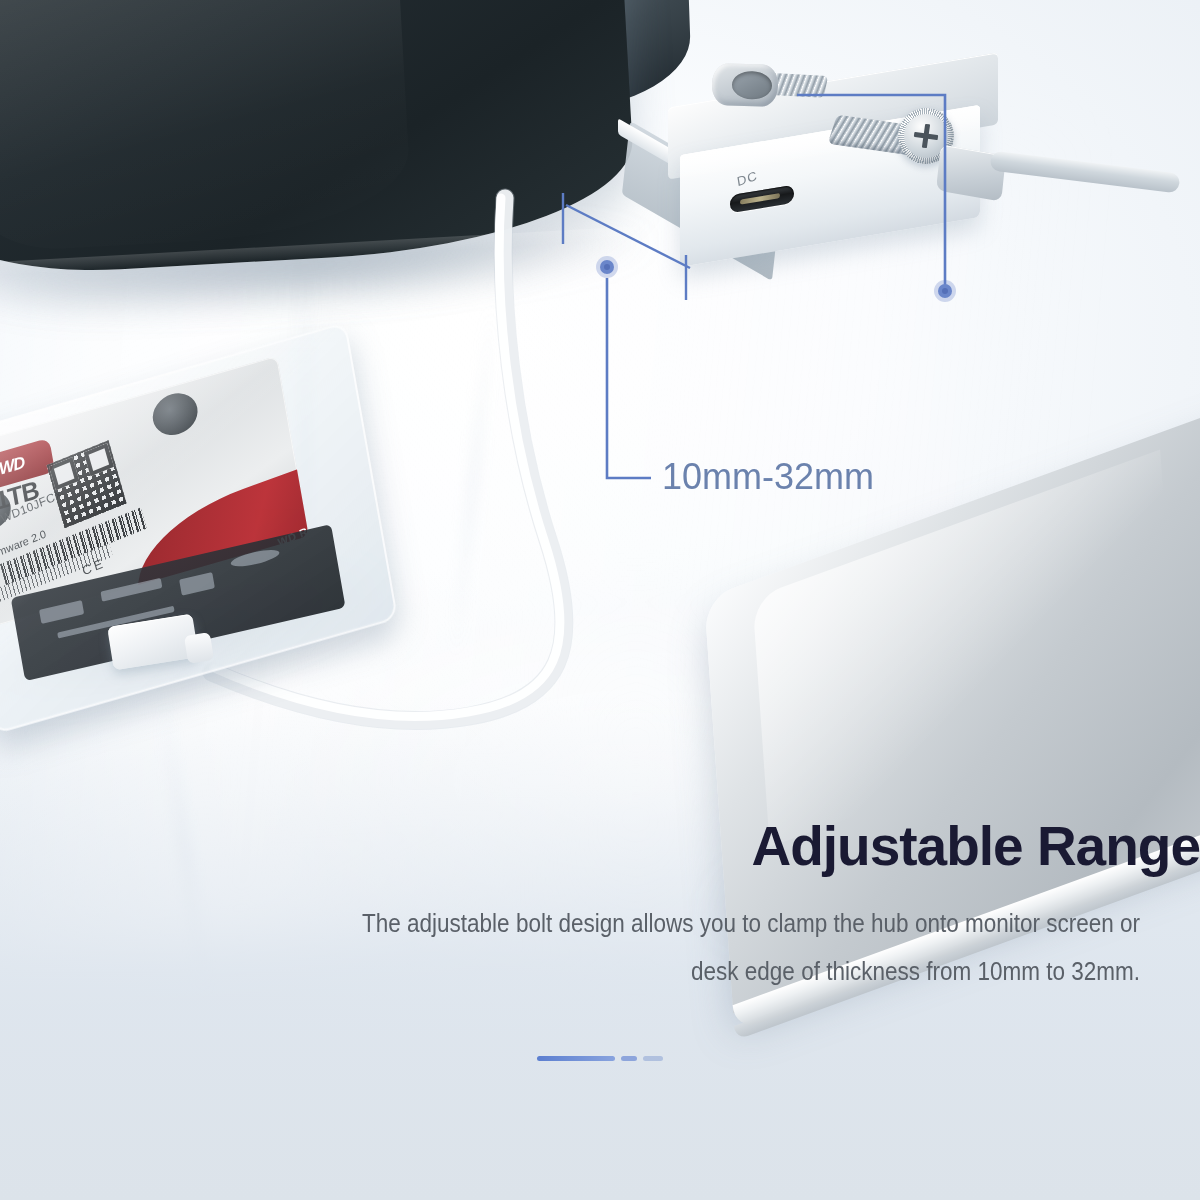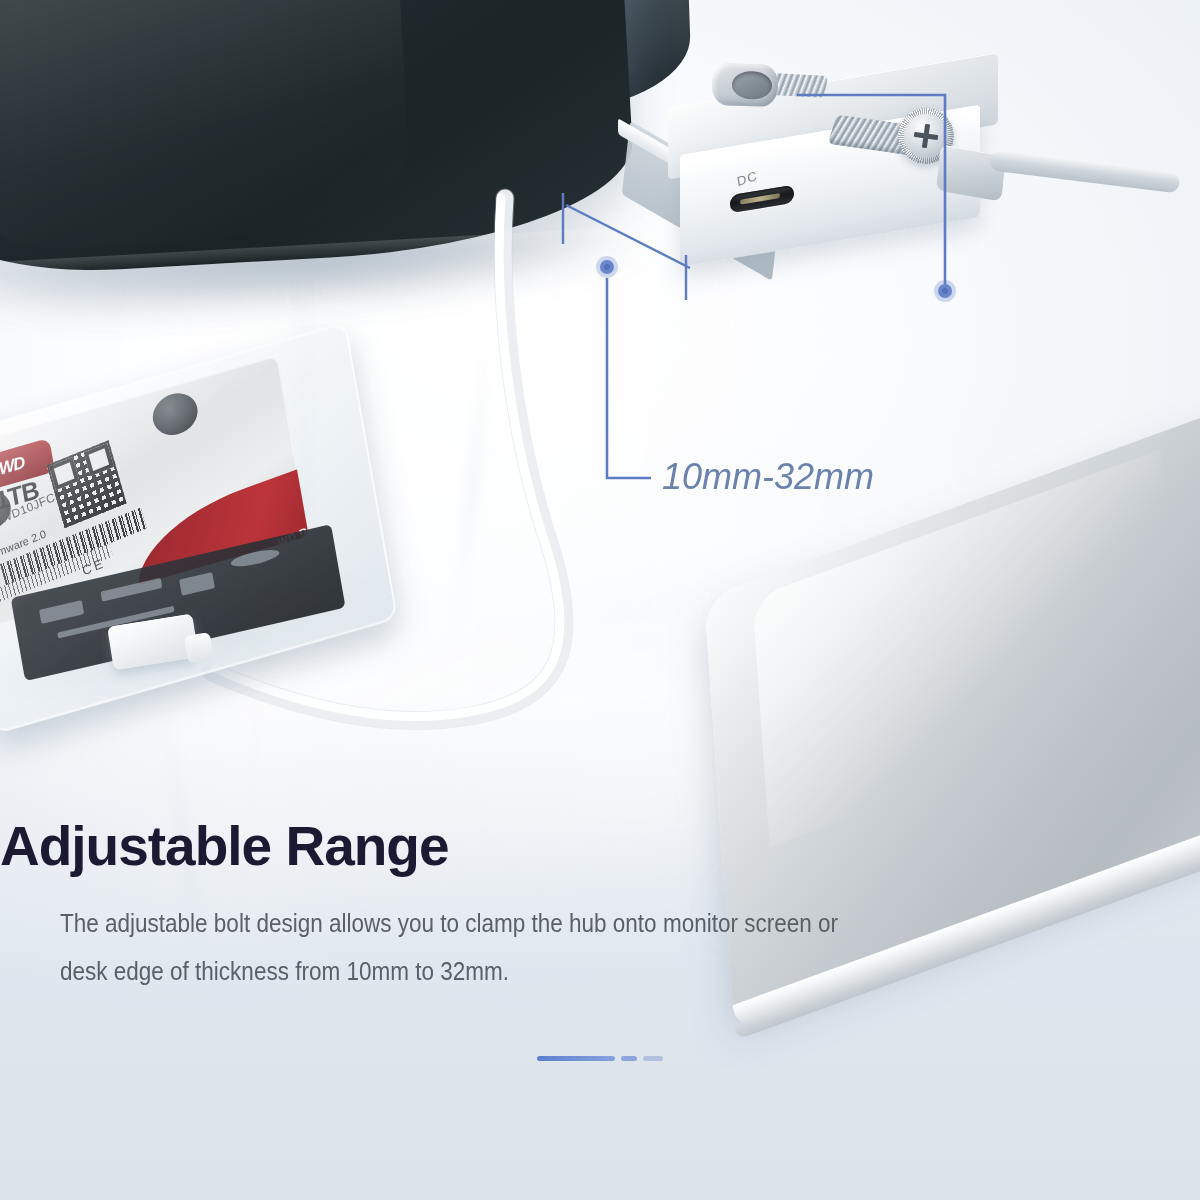--- a/index.html
+++ b/index.html
@@ -328,24 +328,24 @@
 
   
   .anno-svg{ position:absolute; left:0; top:0; width:1200px; height:1200px; }
   .callout{
     position:absolute;
     color:#6b82ad;
     font-family:"Liberation Sans", sans-serif;
     white-space:nowrap;
   }
   #callout-mat{ left:762px; top:330px; font-size:36px; }
-  #callout-range{ left:662px; top:456px; font-size:36px;font-style:italic; }
-
-  
-  .textblock{ position:absolute; left:0; right:0; top:818px; text-align:left; }
+  #callout-range{ left:662px; top:456px; font-size:36px; }
+
+  
+  .textblock{ position:absolute; left:0; right:0; top:818px; text-align:right; }
   .headline{
     font-size:55px; font-weight:bold; color:#1a1a33;
     letter-spacing:-1px; line-height:1.05;
     font-family:"Liberation Sans", sans-serif;
   }
   .subcopy{
     margin-top:26px;
     font-size:25px; color:#5a6068; line-height:1.75;
     font-family:"Liberation Sans", sans-serif;
     transform:scaleX(.9); transform-origin:center;

